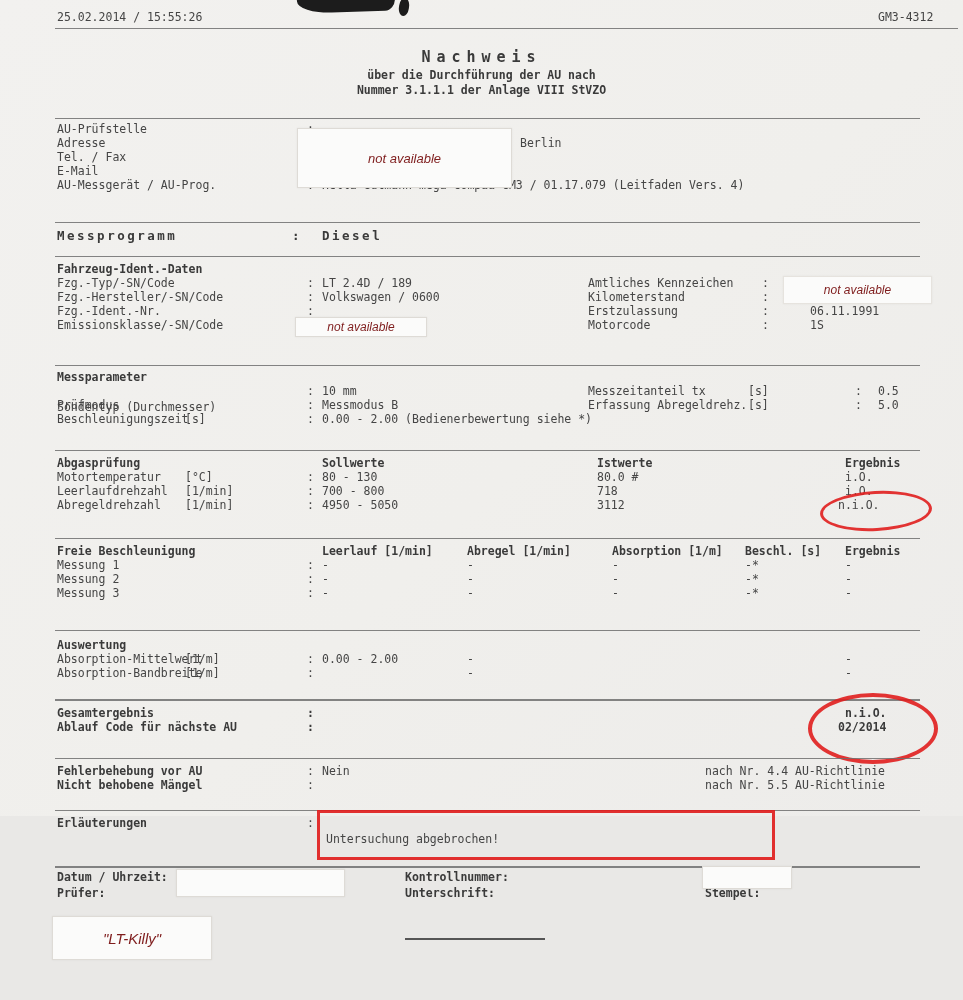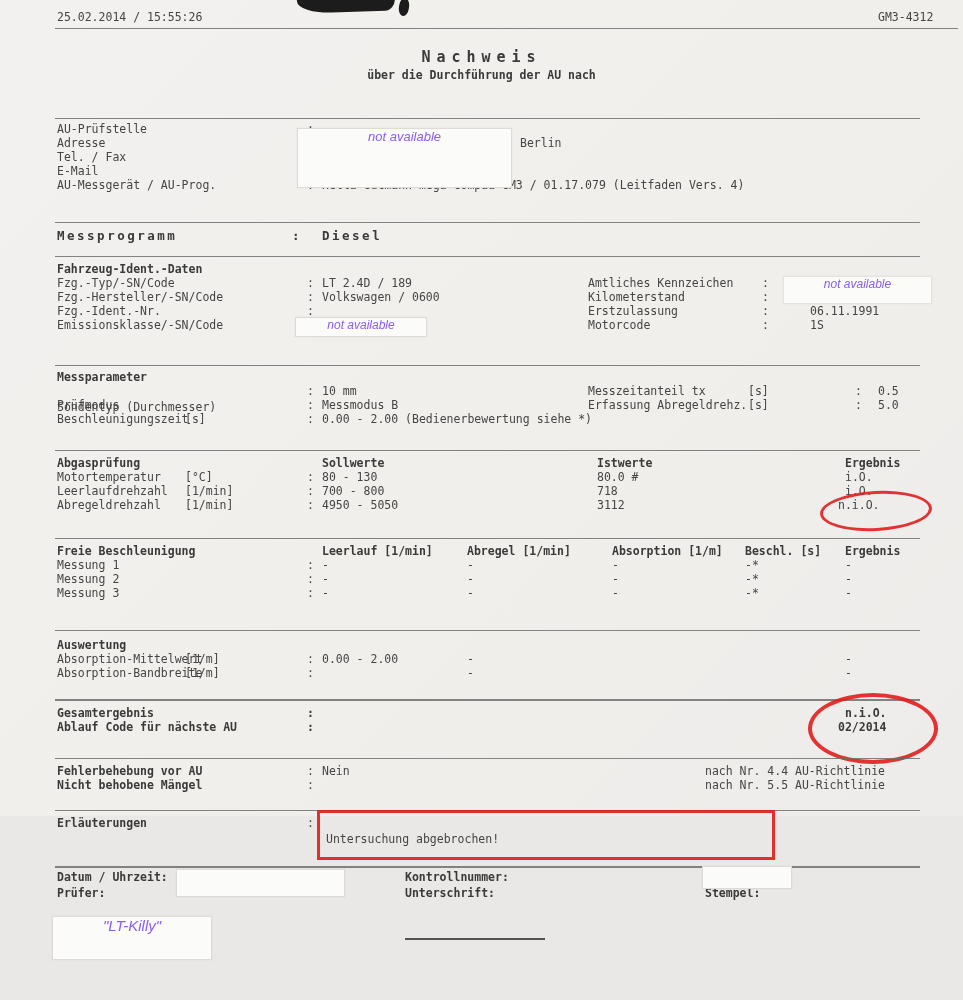--- a/index.html
+++ b/index.html
@@ -26,23 +26,23 @@
   .x705{left:705px}.x745{left:745px}.x748{left:748px}.x762{left:762px}
   .x786{left:810px}.x838{left:838px}.x845{left:845px}.x855{left:855px}
   .x878{left:878px}.x405{left:405px}
   .titleblock{position:absolute;left:0;right:0;text-align:center;}
   .spaced{letter-spacing:6px;font-size:15px;}
   .mp{letter-spacing:2.5px;font-size:12.5px;}
   
   .redact{
     position:absolute;background:#fbfbfa;border:1px solid #dedbd6;
     box-shadow:0 0 2px rgba(0,0,0,.06);
-    display:flex;align-items:flex-start;justify-content:center;
+    display:flex;align-items:center;justify-content:center;
     font-family:"Liberation Sans", sans-serif;font-style:italic;
-    color:#8b5cf6;font-size:13px;
+    color:#7f1d1d;font-size:13px;
   }
   .redact.small{font-size:12px;}
   
   .ellipse{position:absolute;border:3px solid #e01e1e;border-radius:50%;opacity:.9;}
   .redbox{position:absolute;border:3px solid #e01e1e;opacity:.92;}
   
   .ink1{position:absolute;left:297px;top:-7px;width:98px;height:19px;background:#1c1c1c;
         border-radius:4px 10px 14px 48%/4px 10px 16px 90%;transform:rotate(-2deg);}
   .ink2{position:absolute;left:399px;top:-2px;width:10px;height:18px;background:#1c1c1c;
         border-radius:5px/8px;transform:rotate(7deg);}
@@ -55,20 +55,21 @@
 
   <div class="ink1"></div>
   <div class="ink2"></div>
 
   <span class="t x57" style="top:11px">25.02.2014 / 15:55:26</span>
   <span class="t x878" style="top:11px">GM3-4312</span>
   <div class="sep wide" style="top:28px"></div>
 
   <div class="titleblock b" style="top:68px">über die Durchführung der AU nach</div>
   <div class="titleblock spaced b" style="top:48px">Nachweis</div>
+  <div class="titleblock b" style="top:83px">Nummer 3.1.1.1 der Anlage VIII StVZO</div>
 
   <div class="sep" style="top:118px"></div>
   <span class="t x57" style="top:123px">AU-Prüfstelle</span>
   <span class="t x307" style="top:123px">:</span>
   <span class="t x57" style="top:137px">Adresse</span>
   <span class="t x307" style="top:137px">:</span>
   <span class="t" style="left:520px;top:137px">Berlin</span>
   <span class="t x57" style="top:151px">Tel. / Fax</span>
   <span class="t x307" style="top:151px">:</span>
   <span class="t x57" style="top:165px">E-Mail</span>

